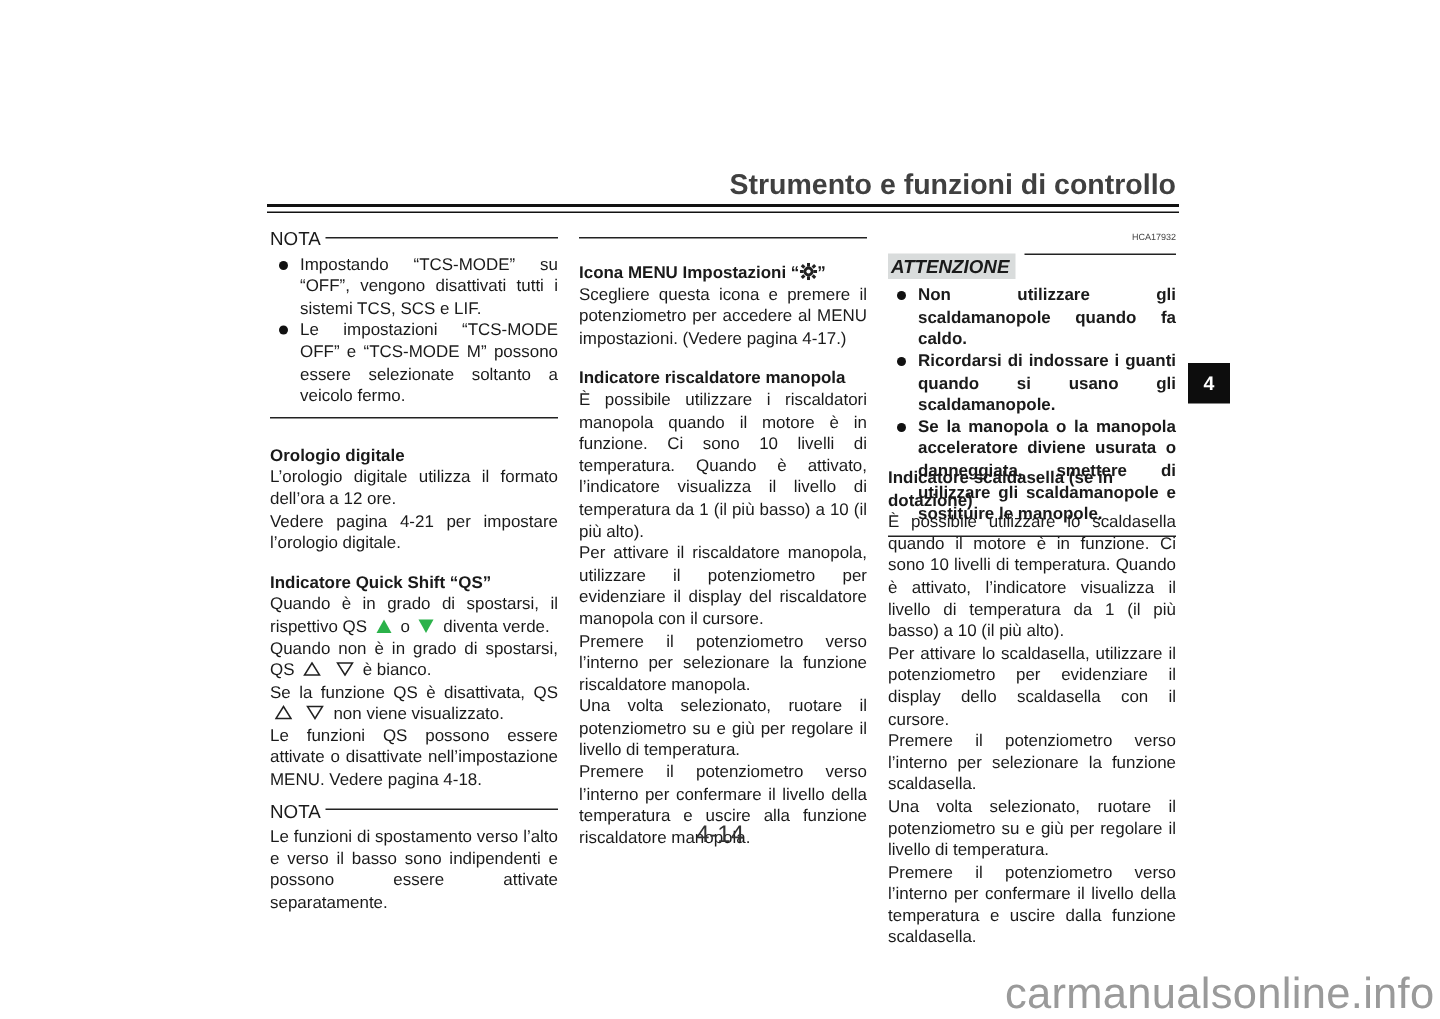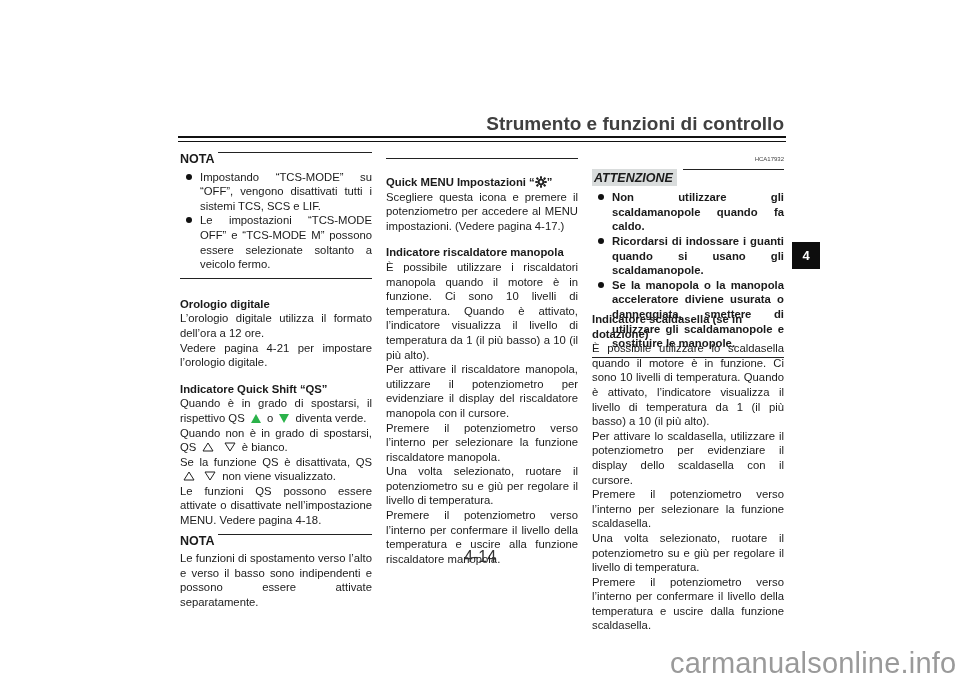--- a/index.html
+++ b/index.html
@@ -23,21 +23,21 @@
     position: absolute; left: 792px; top: 242px; width: 28px; height: 27px;
     background: #0d0d0d; color: #fff; font-weight: bold; font-size: 13px;
     display: flex; align-items: center; justify-content: center;
   }
   .col { position: absolute; font-size: 11.3px; line-height: 14.6px; }
   .col1 { left: 180px; top: 152px; width: 192px; }
   .col2 { left: 386px; top: 152px; width: 192px; }
   .col3 { left: 592px; top: 152px; width: 192px; }
   .j { text-align: justify; }
   .nota-head {
-    display: flex; align-items: flex-start; font-weight: bold; font-size: 12.5px; margin-bottom: 3px;
+    display: flex; align-items: center; font-weight: normal; font-size: 12.5px; margin-bottom: 3px;
   }
   .nota-head .line { flex: 1; border-bottom: 1px solid #222; margin-left: 3px; margin-bottom: 2px; }
   ul.bul { list-style: none; margin: 0; padding: 0; }
   ul.bul li { position: relative; padding-left: 20px; text-align: justify; }
   ul.bul li .dot {
     position: absolute; left: 6px; top: 4px; width: 6px; height: 6px; border-radius: 50%; background: #111;
   }
   .rule { border-top: 1px solid #222; margin: 6px 0; }
   .h { font-weight: bold; margin-top: 12px; }
   p { margin: 0; }
@@ -119,21 +119,21 @@
       <span class="line"></span>
     </div>
     <p class="j">Le funzioni di spostamento verso l’alto e verso il basso sono indipendenti e possono essere attivate separatamente.</p>
   </div>
 </div>
 
 <div class="col col2">
   <div class="rule" style="margin-top:6px"></div>
 
   <div class="h" style="margin-top:16px">
-    <span>Quick MENU Impostazioni “</span><svg class="gear" width="12" height="12" viewBox="0 0 12 12">
+    <span>Icona MENU Impostazioni “</span><svg class="gear" width="12" height="12" viewBox="0 0 12 12">
         <g fill="#222">
           <circle cx="6" cy="6" r="3.3"></circle>
           <rect x="5" y="0.3" width="2" height="2.5"></rect>
           <rect x="5" y="9.2" width="2" height="2.5"></rect>
           <rect x="0.3" y="5" width="2.5" height="2"></rect>
           <rect x="9.2" y="5" width="2.5" height="2"></rect>
           <rect x="1.4" y="1.4" width="2" height="2.4" transform="rotate(-45 2.4 2.6)"></rect>
           <rect x="8.6" y="8.2" width="2" height="2.4" transform="rotate(-45 9.6 9.4)"></rect>
           <rect x="8.6" y="1.4" width="2" height="2.4" transform="rotate(45 9.6 2.6)"></rect>
           <rect x="1.4" y="8.2" width="2" height="2.4" transform="rotate(45 2.4 9.4)"></rect>

